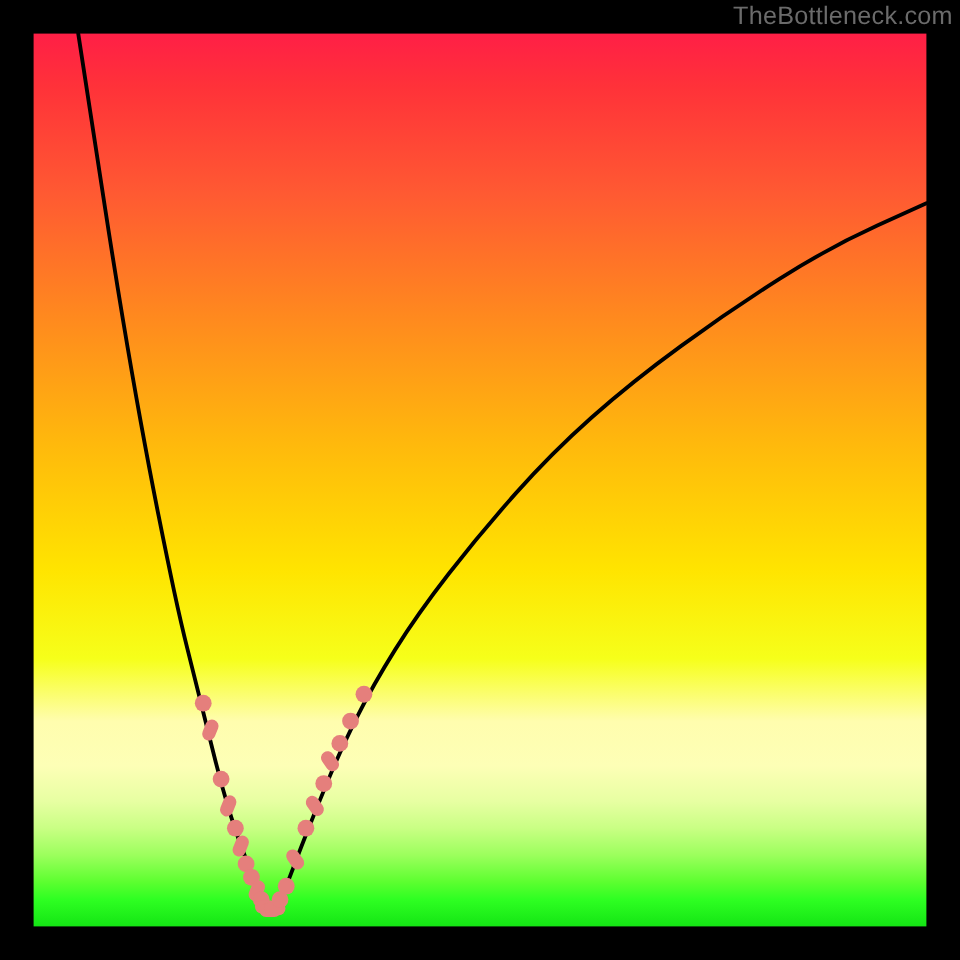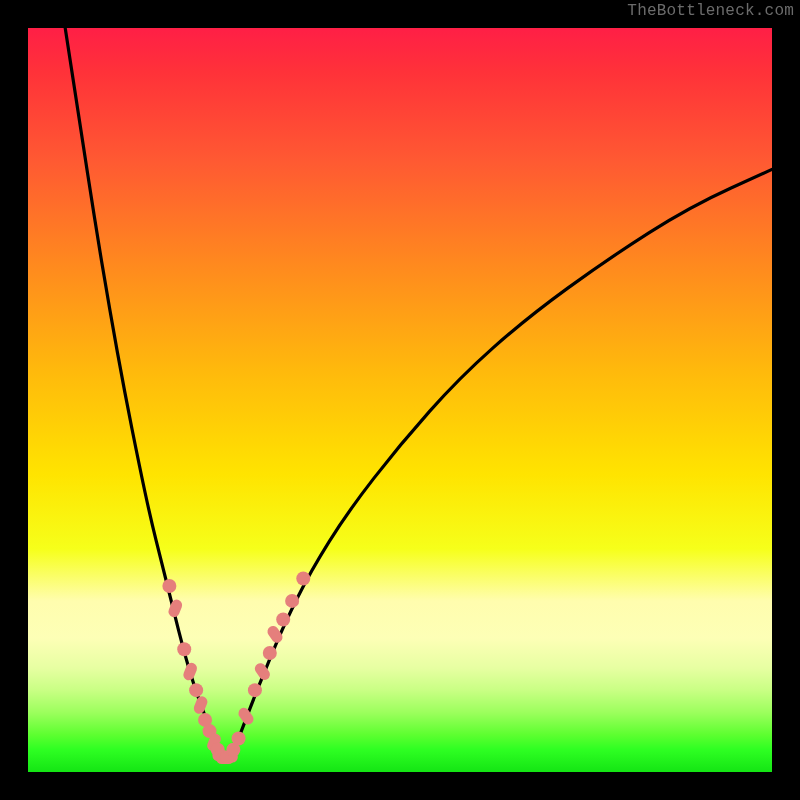--- a/index.html
+++ b/index.html
@@ -15,26 +15,25 @@
     position: relative;
     width: 800px;
     height: 800px;
     background: #000;
   }
   .watermark {
     position: absolute;
     top: 2px;
     right: 6px;
     color: #6b6b6b;
-    font-size: 16px;
+    font-size: 21px;
     font-weight: 400;
     letter-spacing: 0.2px;
     z-index: 10;
     white-space: nowrap;
-    font-family: Liberation Mono, monospace;
   }
   .plot-area {
     position: absolute;
     left: 28px;
     top: 28px;
     width: 744px;
     height: 744px;
     
     background: linear-gradient(
       to bottom,

